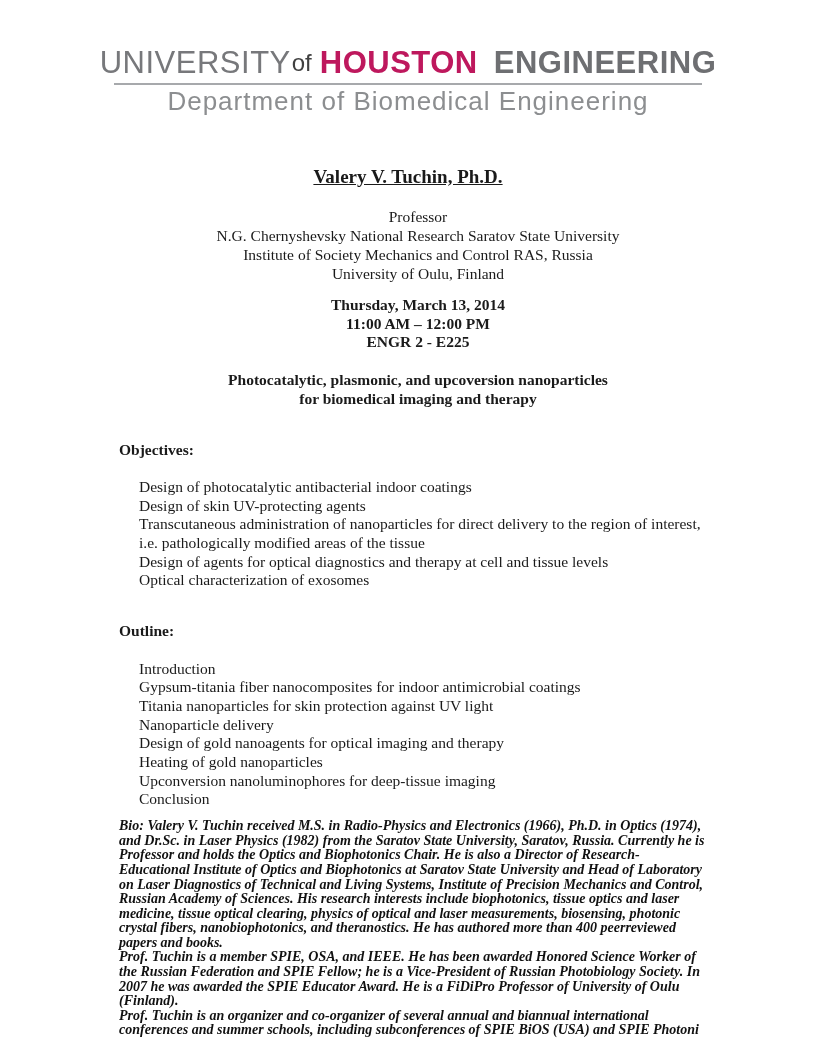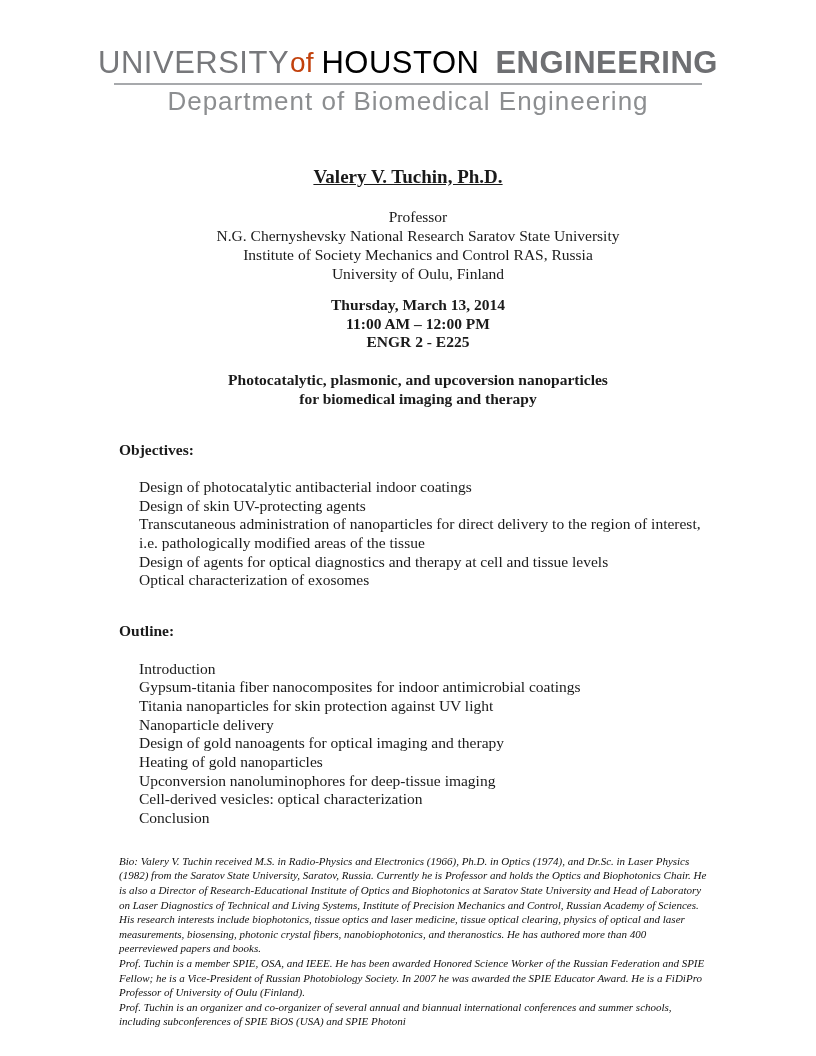--- a/index.html
+++ b/index.html
@@ -32,28 +32,28 @@
     display: flex;
     align-items: center;
     justify-content: center;
   }
   .logo-univ {
     color: #77787b;
     font-weight: 400;
     letter-spacing: 0.5px;
   }
   .logo-of {
-    color: #c2410c;
+    color: #404040;
     font-weight: 400;
-    font-size: 28px;
+    font-size: 24px;
     margin-left: 1px;
   }
   .logo-houston {
-    color: #000000;
-    font-weight: 400;
+    color: #be185d;
+    font-weight: 700;
     letter-spacing: 0.5px;
     margin-left: 8px;
   }
   .logo-divider {
     display: inline-block;
     width: 2px;
     height: 32px;
     background: #a7a9ac;
     margin: 0 7px 0 9px;
   }
@@ -120,26 +120,27 @@
     margin-top: 18.7px;
   }
   .list-line {
     min-height: 18.7px;
     padding-left: 20px;
   }
 
   
   .bio-block {
     margin-left: 119px;
-    margin-top: 26px;
+    margin-top: 10px;
     width: 588px;
-    font-size: 11px;
+    font-size: 14px;
     line-height: 14.6px;
     font-style: italic;
     color: #111111;
+    font-weight: bold;
   }
   .bio-paragraph {
     margin: 0;
   }
 </style>
 </head>
 <body>
 
 <div class="page">
 
@@ -189,21 +190,20 @@
   <div class="body-section">
     <div class="section-heading">Outline:</div>
     <div class="section-list">
       <div class="list-line">Introduction</div>
       <div class="list-line">Gypsum-titania fiber nanocomposites for indoor antimicrobial coatings</div>
       <div class="list-line">Titania nanoparticles for skin protection against UV light</div>
       <div class="list-line">Nanoparticle delivery</div>
       <div class="list-line">Design of gold nanoagents for optical imaging and therapy</div>
       <div class="list-line">Heating of gold nanoparticles</div>
       <div class="list-line">Upconversion nanoluminophores for deep-tissue imaging</div>
-      <div class="list-line">Cell-derived vesicles: optical characterization</div>
       <div class="list-line">Conclusion</div>
     </div>
   </div>
 
   <div class="bio-block">
     <p class="bio-paragraph">Bio: Valery V. Tuchin received M.S. in Radio-Physics and Electronics (1966), Ph.D. in Optics (1974), and Dr.Sc. in Laser Physics (1982) from the Saratov State University, Saratov, Russia. Currently he is Professor and holds the Optics and Biophotonics Chair. He is also a Director of Research-Educational Institute of Optics and Biophotonics at Saratov State University and Head of Laboratory on Laser Diagnostics of Technical and Living Systems, Institute of Precision Mechanics and Control, Russian Academy of Sciences. His research interests include biophotonics, tissue optics and laser medicine, tissue optical clearing, physics of optical and laser measurements, biosensing, photonic crystal fibers, nanobiophotonics, and theranostics. He has authored more than 400 peerreviewed papers and books.</p>
     <p class="bio-paragraph">Prof. Tuchin is a member SPIE, OSA, and IEEE. He has been awarded Honored Science Worker of the Russian Federation and SPIE Fellow; he is a Vice-President of Russian Photobiology Society. In 2007 he was awarded the SPIE Educator Award. He is a FiDiPro Professor of University of Oulu (Finland).</p>
     <p class="bio-paragraph">Prof. Tuchin is an organizer and co-organizer of several annual and biannual international conferences and summer schools, including subconferences of SPIE BiOS (USA) and SPIE Photoni</p>
   </div>
 

